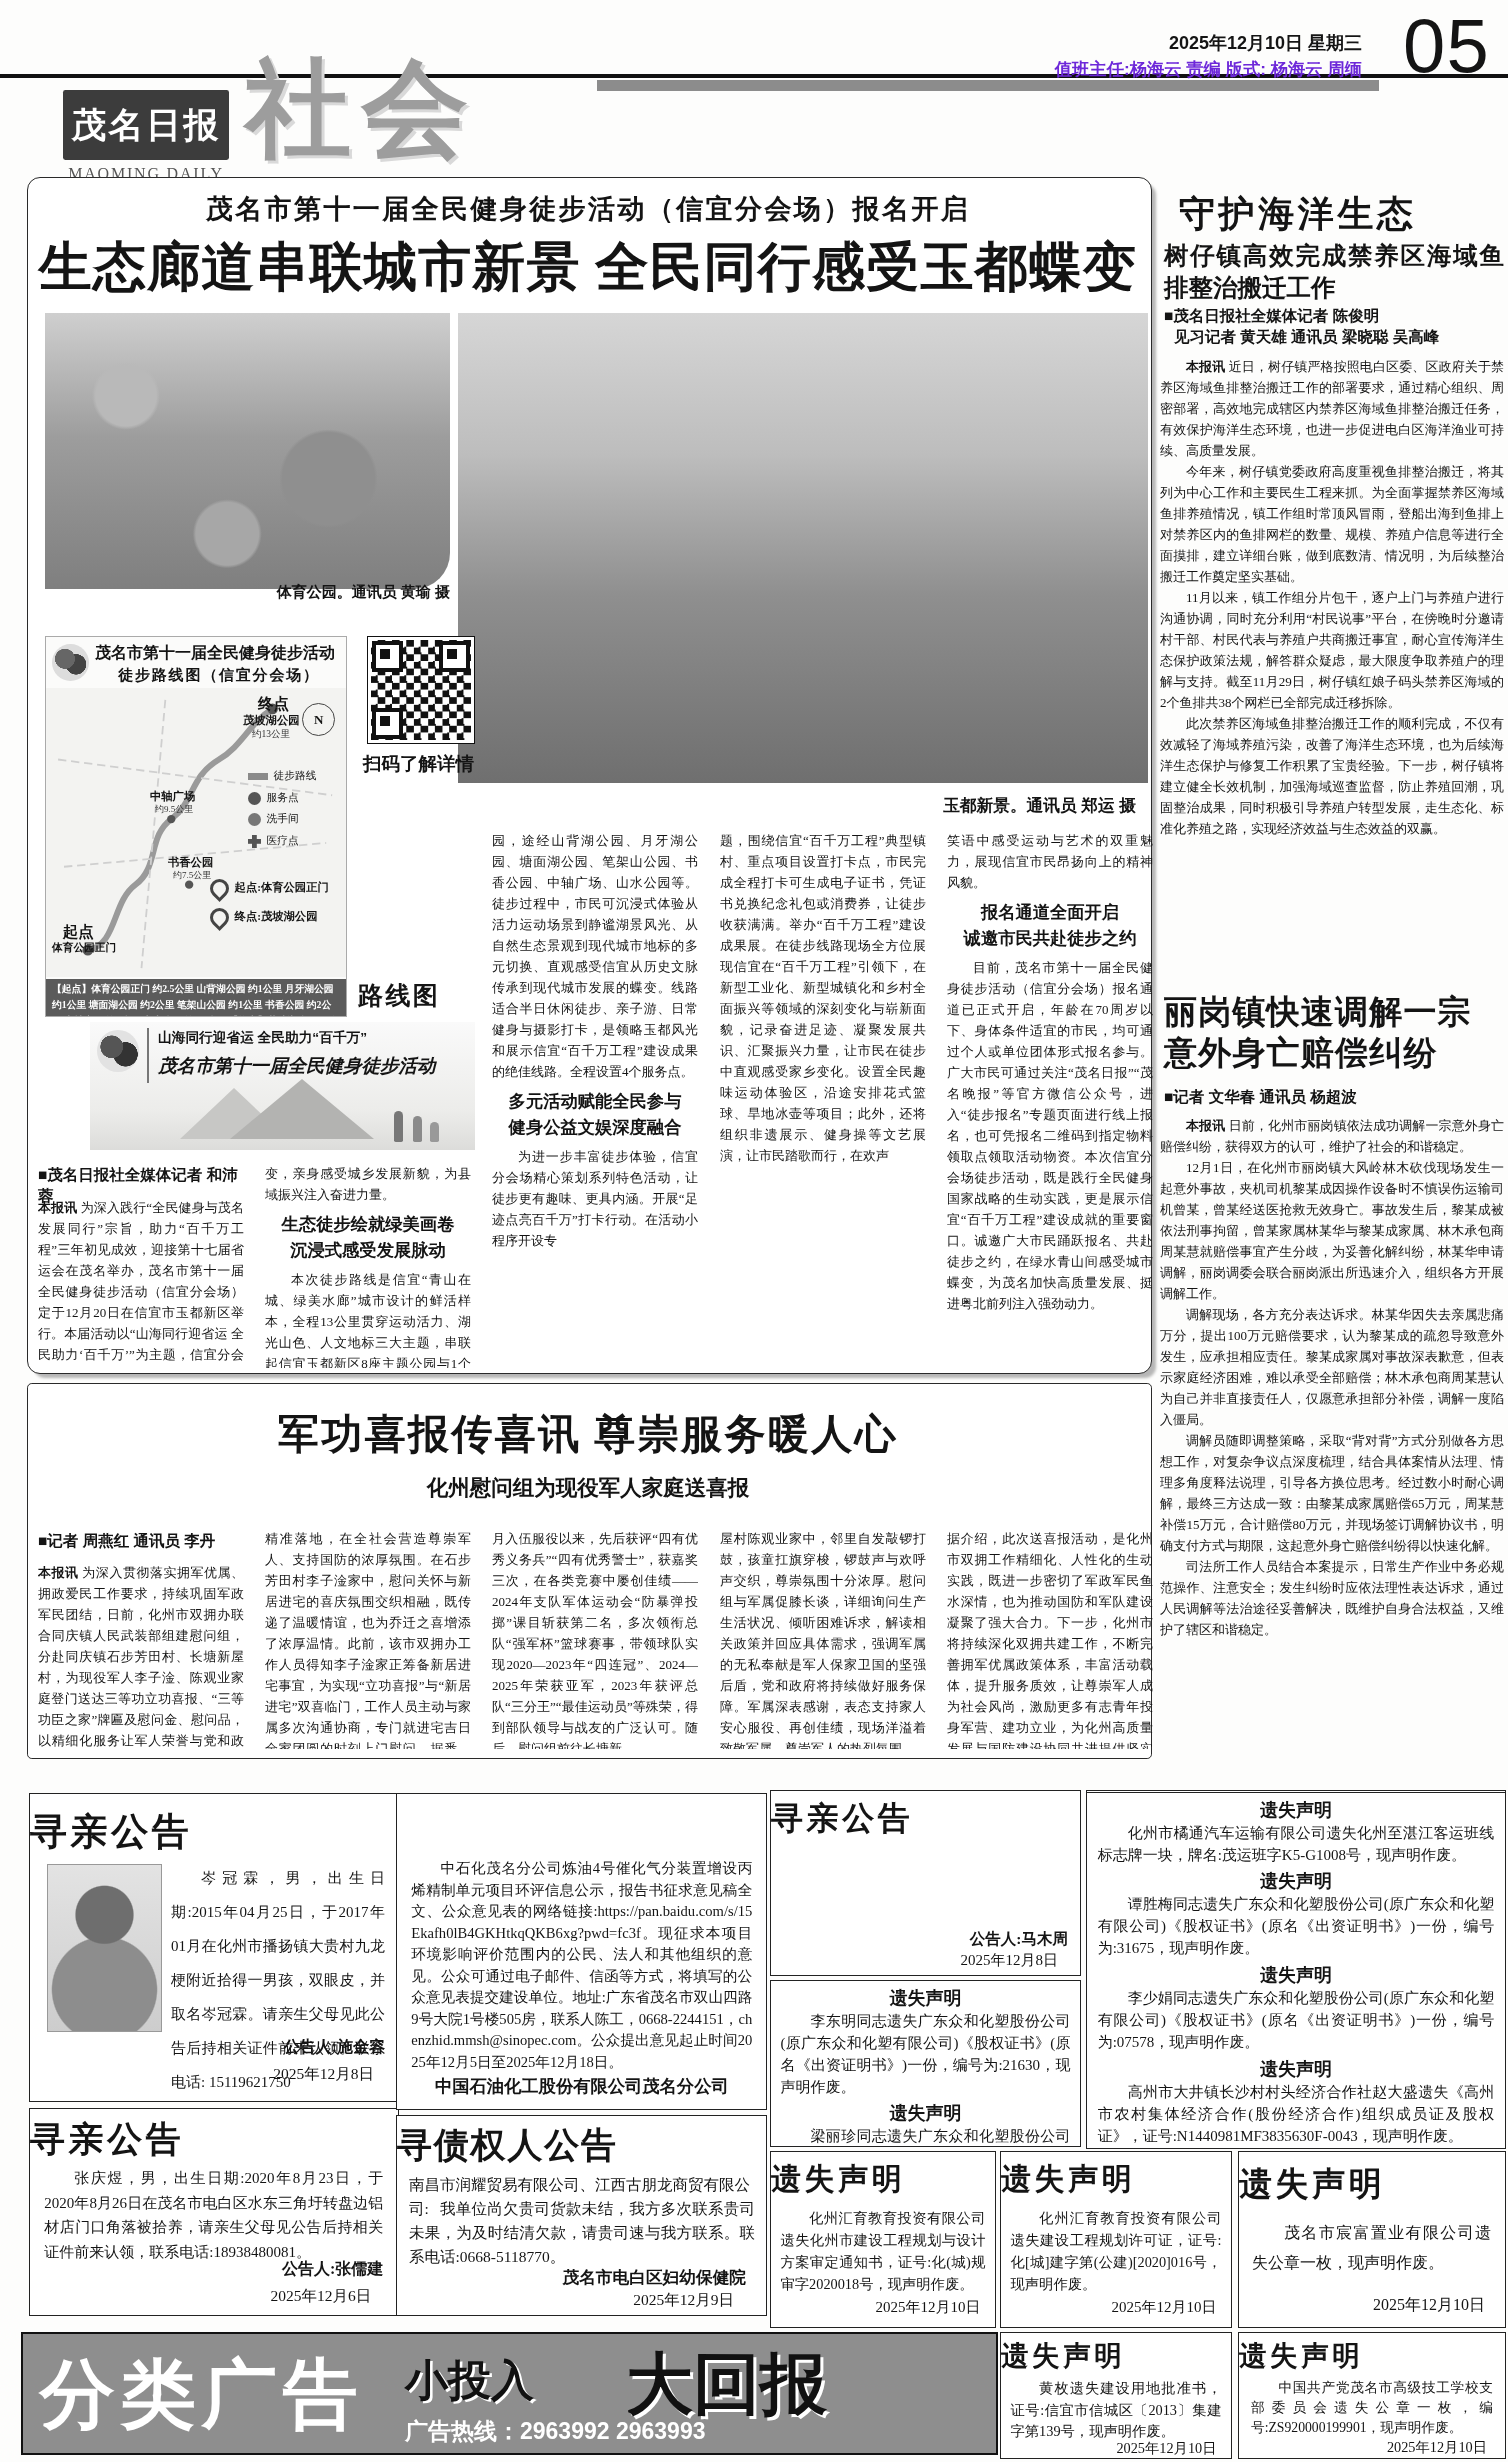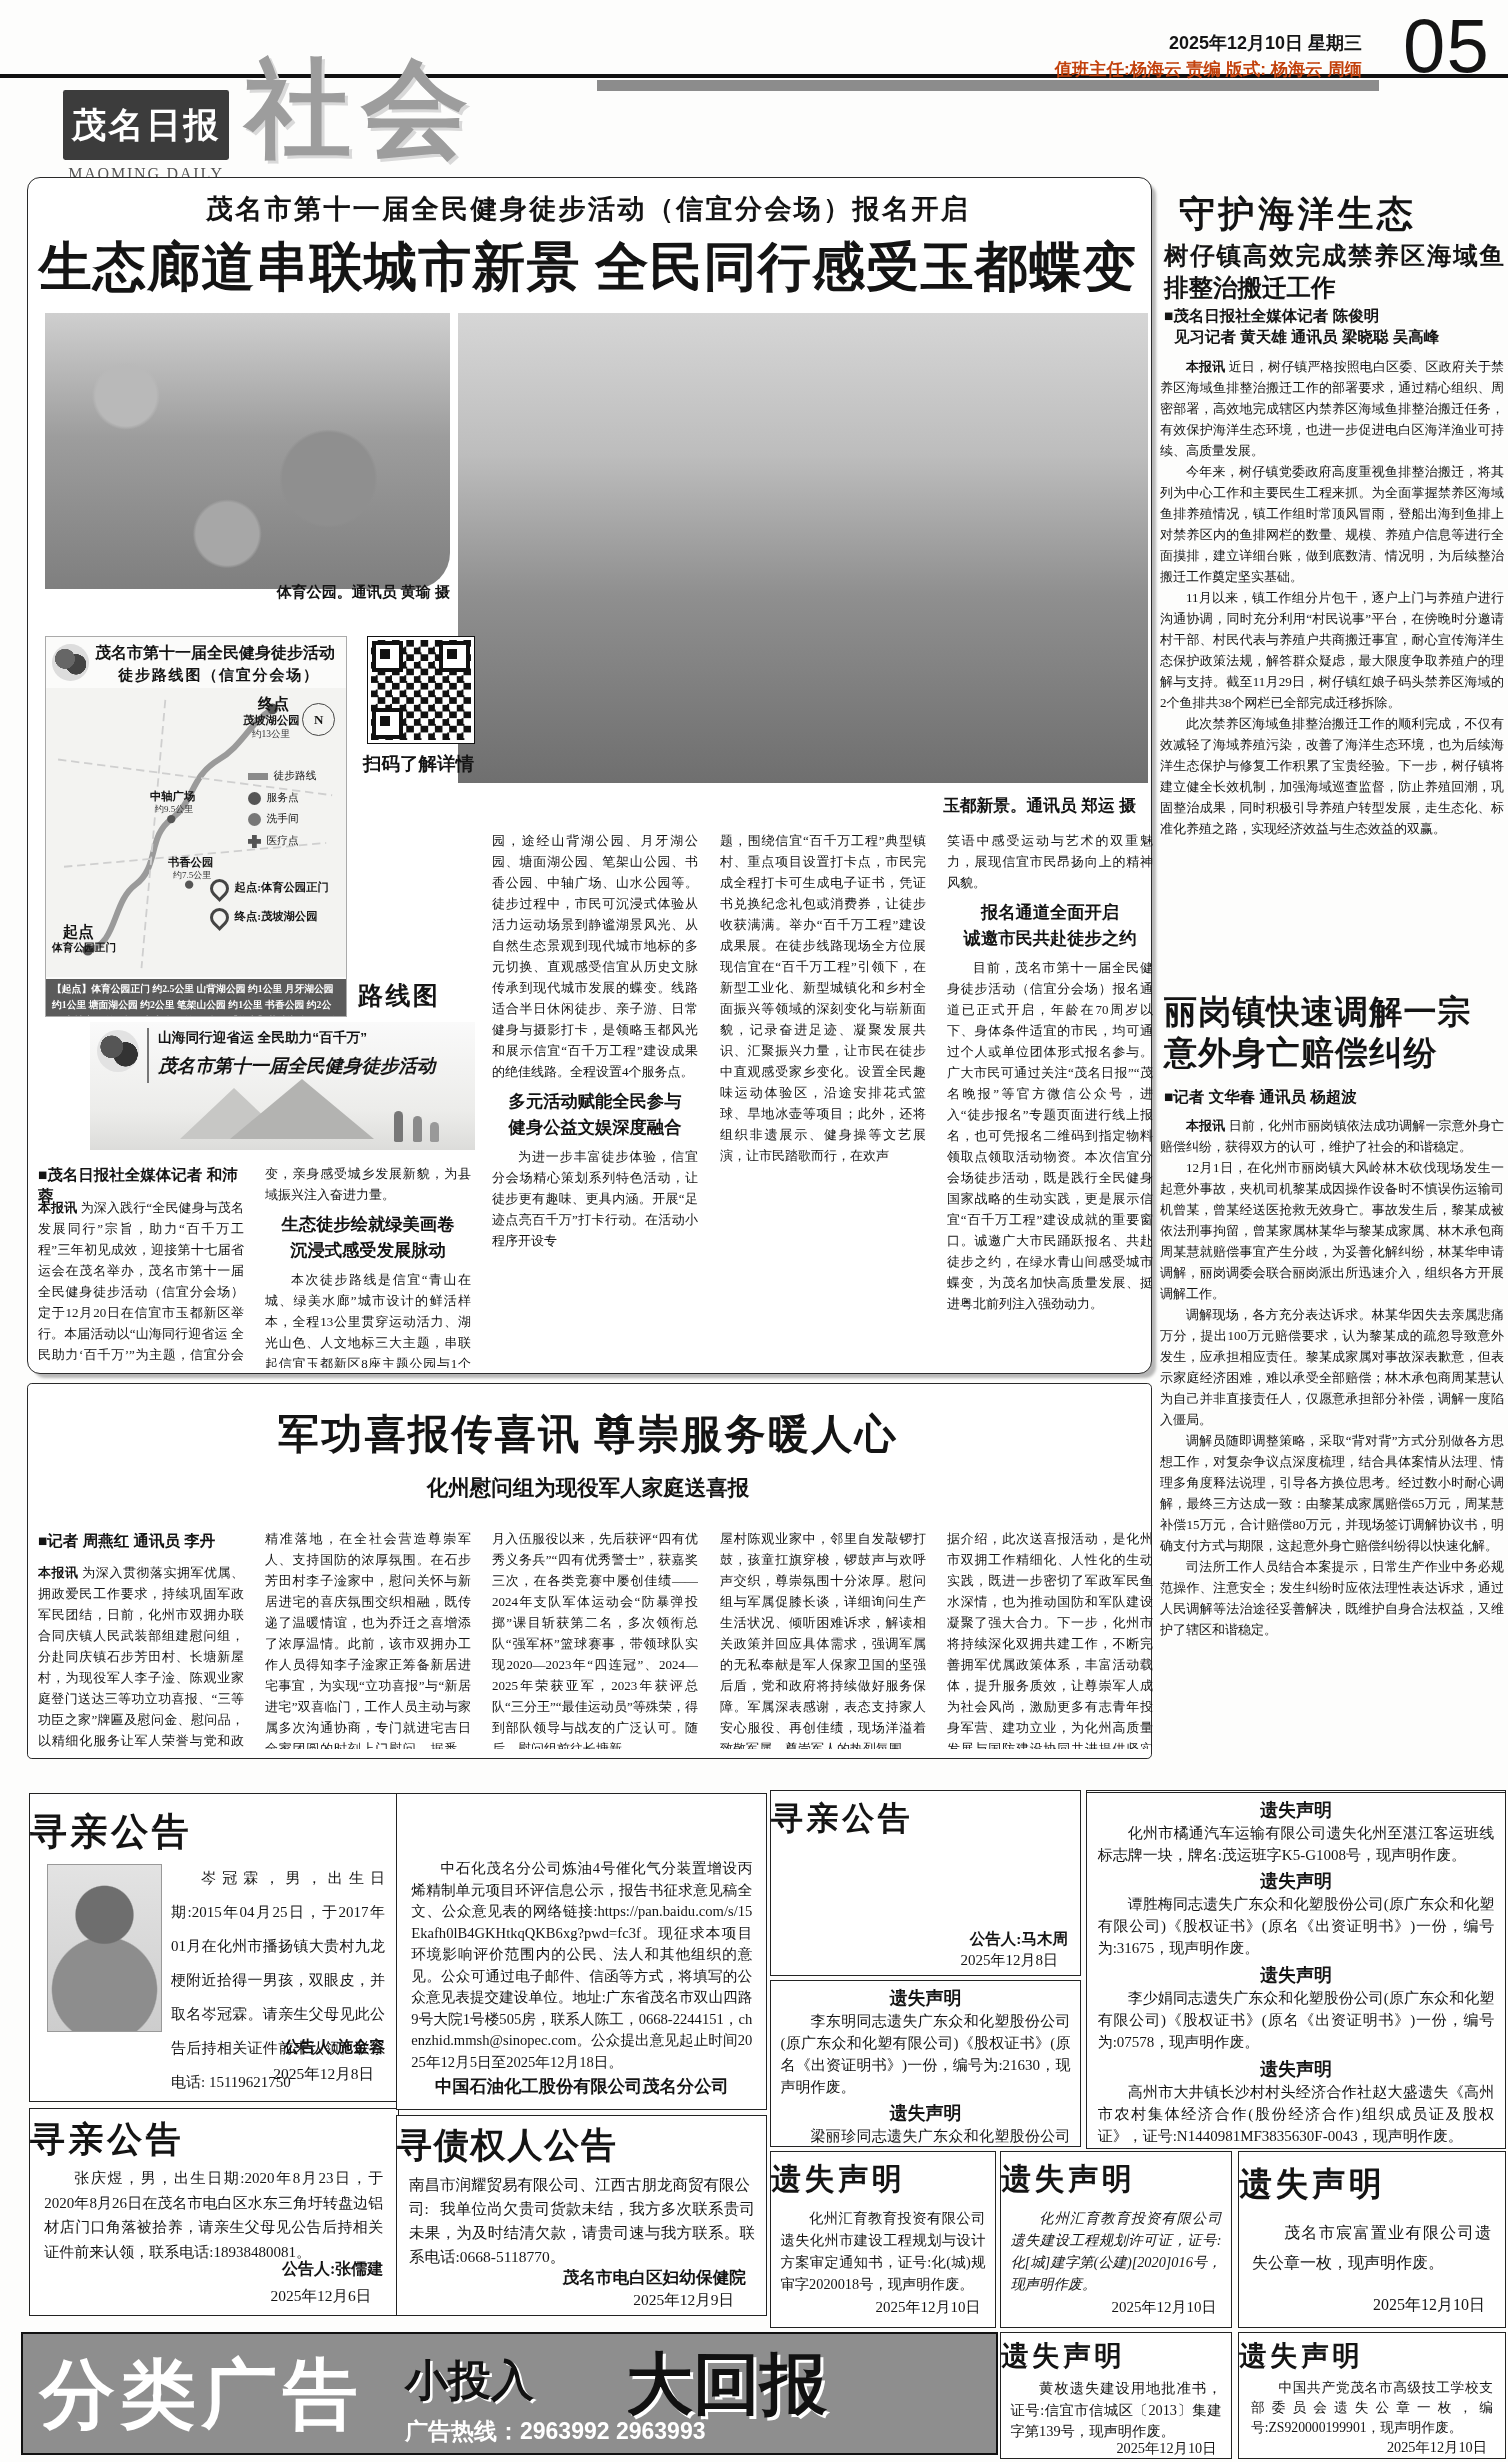--- a/index.html
+++ b/index.html
@@ -53,21 +53,21 @@
   <div class="abs" style="left:63px;top:90px;width:166px;height:70px;background:#3c3c3c;border-radius:2.4px;
        display:flex;align-items:center;justify-content:center;">
     <span style="color:#fff;font-size:35px;font-weight:bold;letter-spacing:2.4px;">茂名日报</span>
   </div>
   <div class="abs ctr" style="left:63px;top:165px;width:166px;font-size:16px;color:#555;letter-spacing:1.8px;">MAOMING DAILY</div>
 
   <div class="abs" style="left:245px;top:57px;font-size:106px;font-weight:bold;color:#9d9d9d;
        text-shadow:3px 3px 0 #d9d9d9;letter-spacing:10.7px;line-height:1;">社会</div>
 
   <div class="abs rt sans" style="right:146px;top:31px;width:537px;font-size:18px;font-weight:bold;">2025年12月10日 星期三</div>
-  <div class="abs rt sans" style="right:146px;top:57px;width:537px;font-size:17.3px;font-weight:bold;color:#c2410c;">值班主任:杨海云  责编 版式: 杨海云 周缅</div>
+  <div class="abs rt sans" style="right:146px;top:57px;width:537px;font-size:17.3px;font-weight:bold;color:#6d28d9;">值班主任:杨海云  责编 版式: 杨海云 周缅</div>
   <div class="abs sans" style="right:18px;top:8.4px;font-size:76px;font-weight:400;letter-spacing:1.2px;line-height:1;">05</div>
 
   <div class="abs" style="left:27px;top:177px;width:1123px;height:1195px;border:1.8px solid #2a2a2a;border-radius:13px;
        box-shadow:5.4px 5.4px 3px -1.8px rgba(0,0,0,.28);background:#fff;"></div>
 
   <div class="abs ctr" style="left:30px;top:232px;width:1116px;font-size:53px;font-weight:900;letter-spacing:1.2px;">生态廊道串联城市新景 全民同行感受玉都蝶变</div>
   <div class="abs ctr" style="left:36px;top:191px;width:1104px;font-size:27px;font-weight:bold;letter-spacing:2.4px;">茂名市第十一届全民健身徒步活动（信宜分会场）报名开启</div>
 
   <div class="abs photo-ph" style="left:45px;top:313px;width:405px;height:276px;border-radius:0 0 36px 0;"></div>
   <div class="abs rt sans" style="left:45px;top:583px;width:405px;font-size:15px;font-weight:bold;">体育公园。通讯员 黄瑜 摄</div>
@@ -273,21 +273,21 @@
     </div>
   </div>
 
   <div class="abs adbox clip" style="left:770px;top:2151px;width:224px;height:175px;">
     <div class="ad-title" style="font-size:30px;margin-top:7.2px;">遗失声明</div>
     <div class="abs just" style="left:9.5px;top:55px;width:205px;font-size:14.3px;line-height:22px;text-indent:2em;">化州汇育教育投资有限公司遗失化州市建设工程规划与设计方案审定通知书，证号:化(城)规审字2020018号，现声明作废。</div>
     <div class="abs rt" style="left:9.5px;top:146px;width:200px;font-size:15px;">2025年12月10日</div>
   </div>
   <div class="abs adbox clip" style="left:1000px;top:2151px;width:230px;height:175px;">
     <div class="ad-title" style="font-size:30px;margin-top:7.2px;">遗失声明</div>
-    <div class="abs just" style="left:9.5px;top:55px;width:211px;font-size:14.3px;line-height:22px;text-indent:2em;font-style:italic;">化州汇育教育投资有限公司遗失建设工程规划许可证，证号:化[城]建字第(公建)[2020]016号，现声明作废。</div>
+    <div class="abs just" style="left:9.5px;top:55px;width:211px;font-size:14.3px;line-height:22px;text-indent:2em;">化州汇育教育投资有限公司遗失建设工程规划许可证，证号:化[城]建字第(公建)[2020]016号，现声明作废。</div>
     <div class="abs rt" style="left:9.5px;top:146px;width:206px;font-size:15px;">2025年12月10日</div>
   </div>
   <div class="abs adbox clip" style="left:1238px;top:2151px;width:266px;height:175px;">
     <div class="ad-title" style="font-size:33px;margin-top:9.5px;">遗失声明</div>
     <div class="abs just" style="left:13px;top:66px;width:239px;font-size:16px;line-height:30px;text-indent:2em;">茂名市宸富置业有限公司遗失公章一枚，现声明作废。</div>
     <div class="abs rt" style="left:13px;top:143px;width:233px;font-size:16px;">2025年12月10日</div>
   </div>
 
   <div class="abs clip" style="left:21px;top:2332px;width:973px;height:119px;background:#8e8e8e;border:2.4px solid #111;">
     <div class="abs" style="left:16.7px;top:10.7px;font-size:75px;font-weight:900;color:#fff;letter-spacing:6px;

